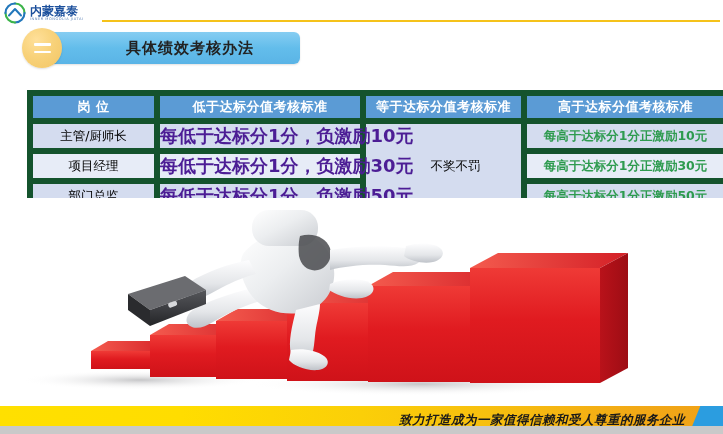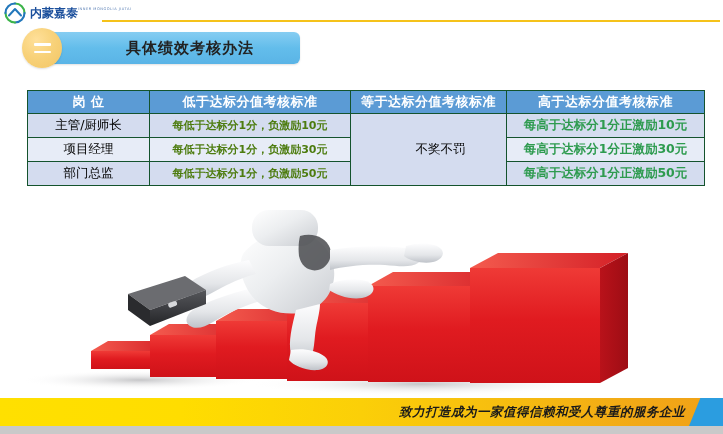--- a/index.html
+++ b/index.html
@@ -13,21 +13,21 @@
     background: #ffffff;
     font-family: "DejaVu Sans", "Liberation Sans", sans-serif;
   }
 
   
   .logo-wrap {
     position: absolute; left: 4px; top: 2px;
     display: flex; align-items: center; gap: 4px;
   }
   .logo-mark { width: 22px; height: 22px; display:block; }
-  .logo-text { display: flex; line-height: 1; }
+  .logo-text { display: flex; flex-direction: column; line-height: 1; }
   .logo-cn {
     font-size: 12px; font-weight: bold; color: #1b4f9c;
     letter-spacing: 0px; white-space: nowrap;
   }
   .logo-en {
     font-size: 3.6px; color: #5a7fb5; letter-spacing: .5px;
     white-space: nowrap; margin-top: 1px;
   }
 
   
@@ -80,21 +80,21 @@
   }
 
   
   .tbl {
     position: absolute; left: 27px; top: 90px;
     width: 673px;
     border-collapse: collapse;
     table-layout: fixed;
   }
   .tbl th, .tbl td {
-    border: 1px solid #14532d;
+    border: 6px solid #14532d;
     padding: 0;
     height: 23px;
     text-align: center;
     vertical-align: middle;
     white-space: nowrap;
   }
   .tbl thead th {
     background: #5b9bd5;
     color: #ffffff;
     font-size: 13px;
@@ -106,21 +106,21 @@
   .tbl th.c-low  { width: 200px; }
   .tbl th.c-eq   { width: 155px; }
   .tbl th.c-high { width: 197px; }
 
   .tbl tbody tr.r-odd  td { background: #d4dcef; }
   .tbl tbody tr.r-even td { background: #e7ecf7; }
   .tbl td.cell-pos {
     color: #000000; font-size: 12.5px; margin-left: 20px;
   }
   .tbl td.cell-low {
-    color: #4d7c0f; font-size: 11px; font-weight: bold;
+    color: #4c1d95; font-size: 18px; font-weight: bold;
   }
   .tbl td.cell-eq {
     color: #000000; font-size: 12.5px;
     background: #d4dcef !important;
     padding-left: 24px;
   }
   .tbl td.cell-high {
     color: #2e9b4f; font-size: 12.5px; font-weight: bold;
   }
 
@@ -129,21 +129,21 @@
     position: absolute; left: 0; top: 198px;
     width: 723px; height: 200px;
     overflow: hidden;
     background: #ffffff;
   }
   .illus svg { display: block; }
 
   
   .bottom-bar {
     position: absolute; left: 0; bottom: 8px;
-    width: 723px; height: 28px;
+    width: 723px; height: 20px;
     background: linear-gradient(90deg,
       #ffe000 0%, #ffdd00 25%, #fbcf08 50%, #f6bb10 72%, #f2a916 88%, #f0a117 100%);
     overflow: hidden;
     text-align: center;
   }
   .bottom-accent {
     position: absolute; right: 0; top: 0;
     width: 34px; height: 28px;
     background: #2b9de0;
     transform: skewX(-22deg);

